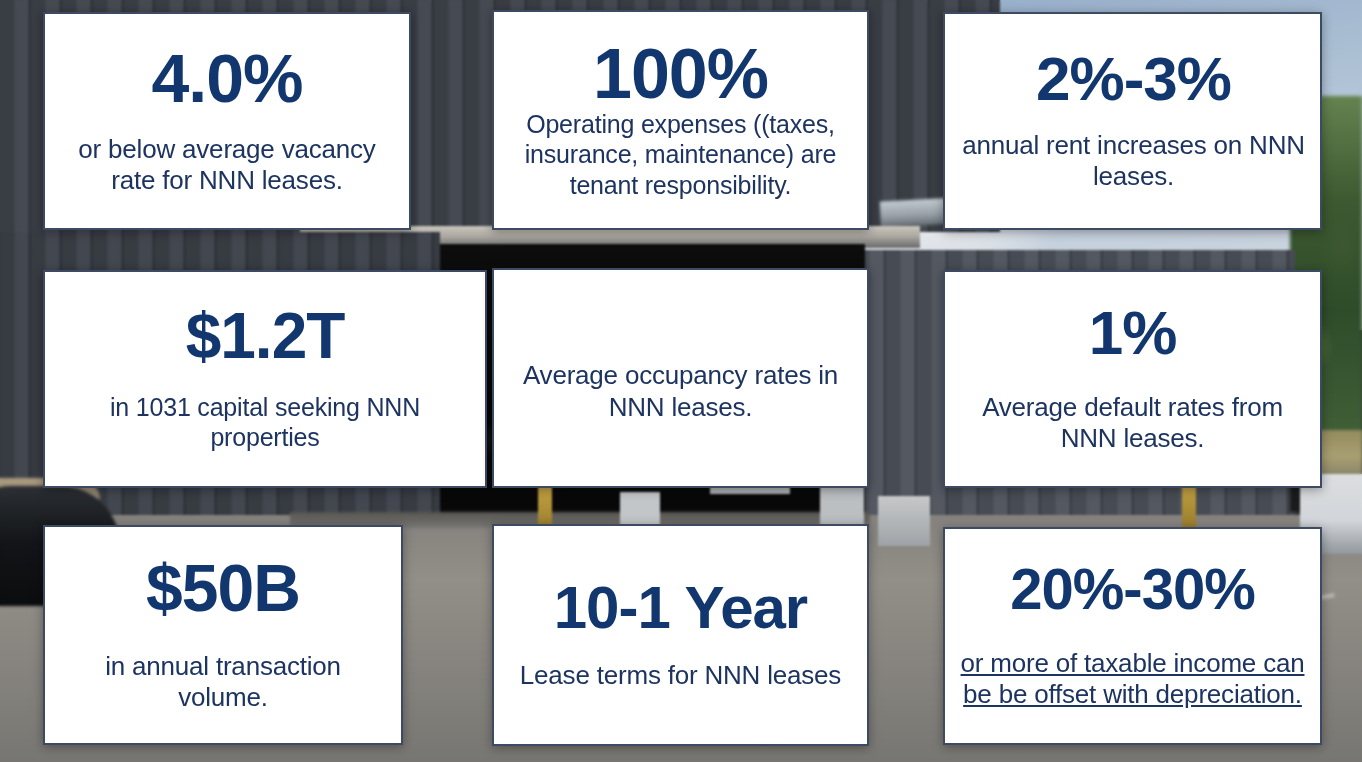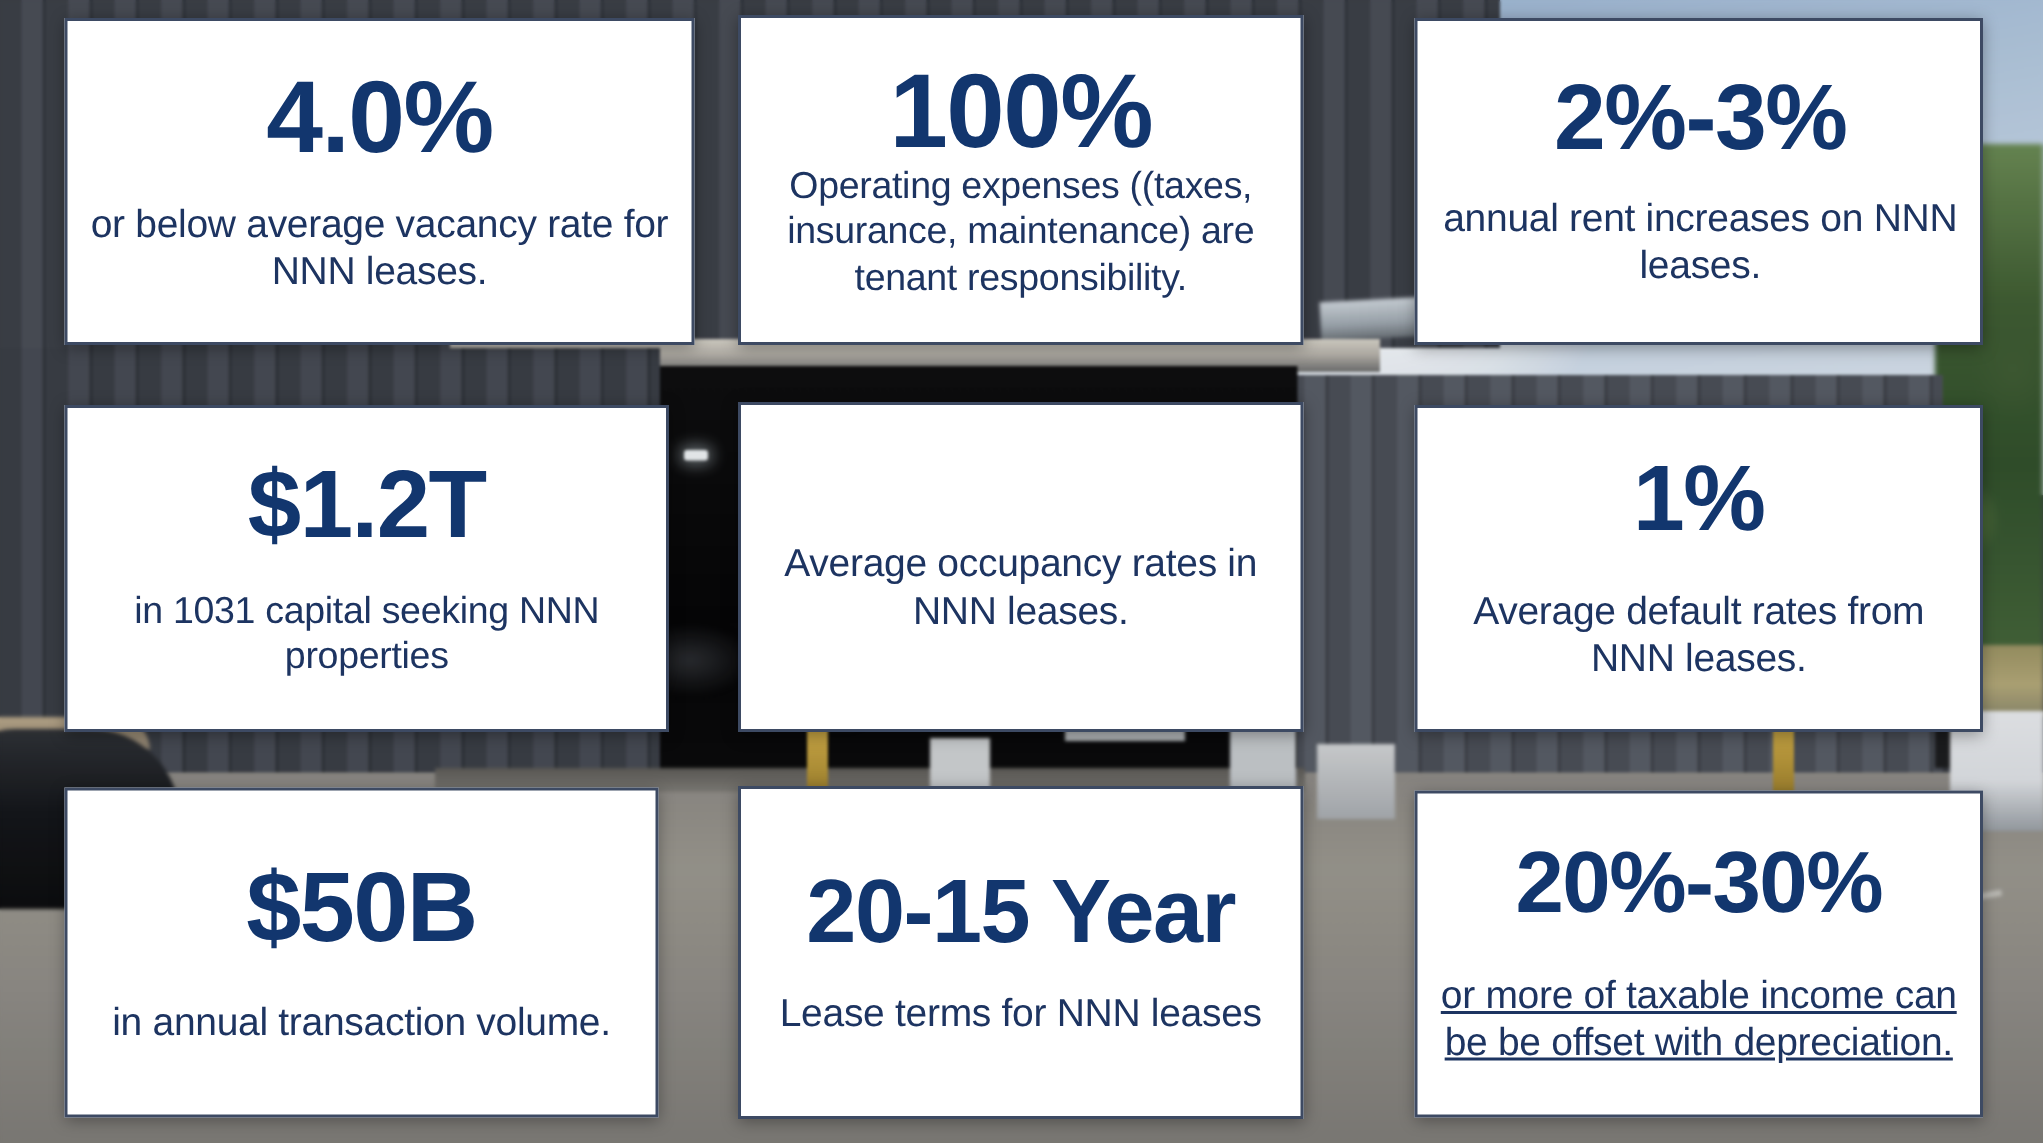--- a/index.html
+++ b/index.html
@@ -214,29 +214,29 @@
   }
 
   .desc {
     color: #1d3461;
     font-weight: 400;
     line-height: 1.22;
     letter-spacing: -.2px;
   }
 
   
-  #card-0 { left: 43px;  top: 12px;  width: 420px; height: 218px; }
+  #card-0 { left: 43px;  top: 12px;  width: 368px; height: 218px; }
   #card-1 { left: 492px; top: 10px;  width: 377px; height: 220px; }
   #card-2 { left: 943px; top: 12px;  width: 379px; height: 218px; padding-left: 16px; }
 
-  #card-3 { left: 43px;  top: 270px; width: 403px; height: 218px; }
+  #card-3 { left: 43px;  top: 270px; width: 444px; height: 218px; }
   #card-4 { left: 492px; top: 268px; width: 377px; height: 220px; }
   #card-5 { left: 943px; top: 270px; width: 379px; height: 218px; }
 
-  #card-6 { left: 43px;  top: 525px; width: 396px; height: 220px; }
+  #card-6 { left: 43px;  top: 525px; width: 360px; height: 220px; }
   #card-7 { left: 492px; top: 524px; width: 377px; height: 222px; }
   #card-8 { left: 943px; top: 527px; width: 379px; height: 218px; }
 
   
   #card-0 .stat { font-size: 68px; }
   #card-1 .stat { font-size: 70px; }
   #card-2 .stat { font-size: 62px; }
   #card-3 .stat { font-size: 64px; }
   #card-4 .stat { font-size: 66px; }
   #card-5 .stat { font-size: 62px; }
@@ -318,21 +318,21 @@
       <div class="stat">1%</div>
       <div class="desc">Average default rates from NNN leases.</div>
     </div>
 
     <div class="card" id="card-6">
       <div class="stat">$50B</div>
       <div class="desc">in annual transaction volume.</div>
     </div>
 
     <div class="card" id="card-7">
-      <div class="stat">20-15 Year</div>
+      <div class="stat">10-1 Year</div>
       <div class="desc">Lease terms for NNN leases</div>
     </div>
 
     <div class="card" id="card-8">
       <div class="stat">20%-30%</div>
       <div class="desc">or more of taxable income can be be offset with depreciation.</div>
     </div>
 
   </div>
 </div>

